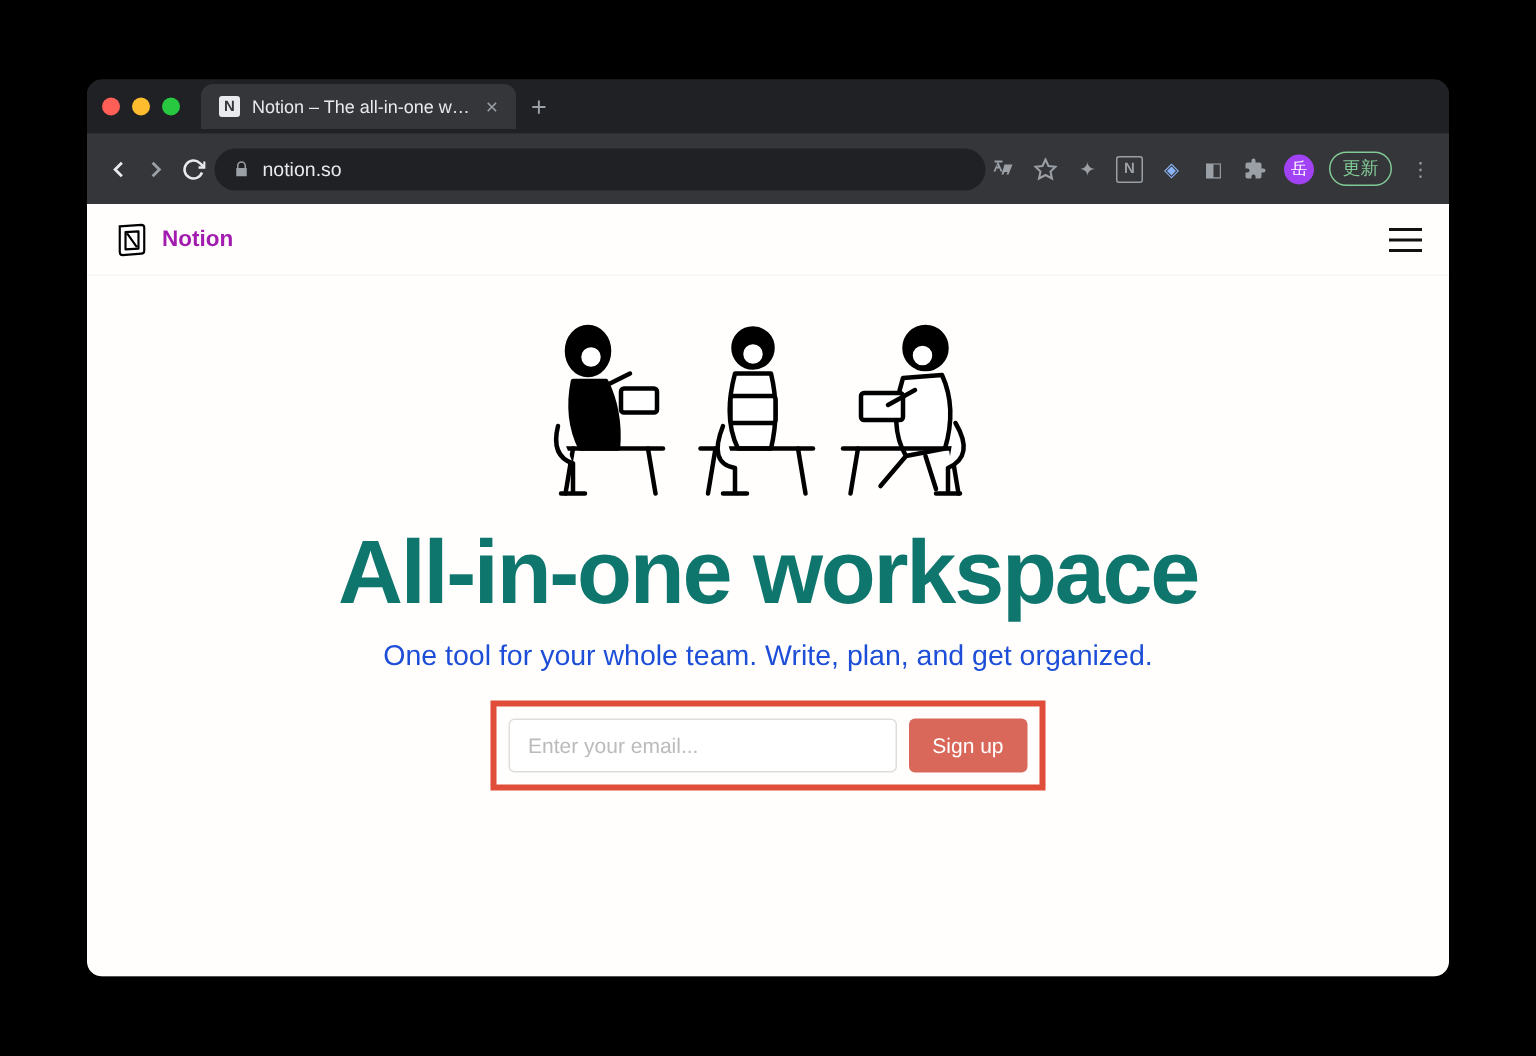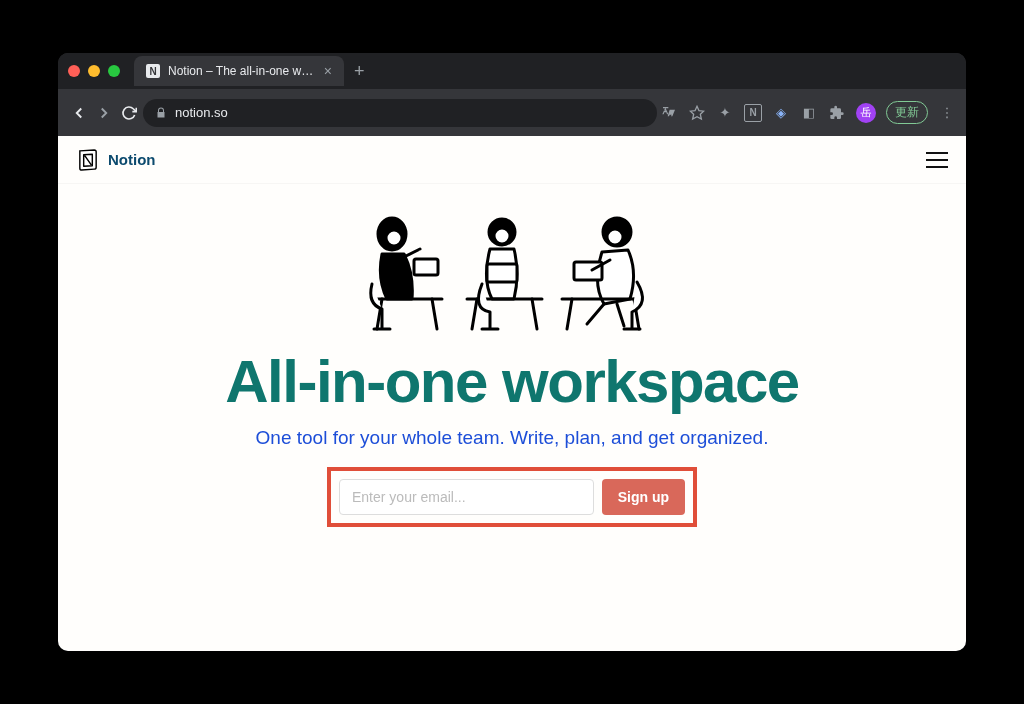--- a/index.html
+++ b/index.html
@@ -55,40 +55,40 @@
   .avatar { width:20px; height:20px; border-radius:50%; background:#a142f4; color:#fff; font-size:11px; display:flex; align-items:center; justify-content:center;}
   .update-pill { border:1px solid #81c995; color:#81c995; border-radius:14px; padding:2px 8px; font-size:12px; cursor:pointer;font-family:Liberation Mono, monospace;}
   
   .page {
     flex: 1; background: #fffefc; overflow: hidden; position: relative;
   }
   .page-header {
     height: 48px; display:flex; align-items:center; justify-content:space-between;
     padding: 0 18px; border-bottom: 1px solid rgba(0,0,0,0.03);
   }
-  .brand { display:flex; align-items:center; gap:8px; font-weight:600; font-size:15px; color:#0c4a6e;}
+  .brand { display:flex; align-items:center; gap:8px; font-weight:600; font-size:15px; color:#a21caf;}
   .brand .logo-box { width:24px; height:24px; display:flex; align-items:center; justify-content:center; }
   .hamburger { display:flex; flex-direction:column; gap:5px; cursor:pointer; }
   .hamburger span { width:22px; height:2px; background:#111; }
   .hero { text-align:center; padding: 20px 40px 0; }
   .illus { margin: 0 auto 6px; width: 340px; height: 140px; }
   .headline { font-size: 60px; font-weight: 800; letter-spacing: -1.5px; color:#0f766e; line-height:1.05; }
   .sub { margin-top: 14px; font-size: 19px; color:#1d4ed8; }
   .signup-wrap {
     margin: 18px auto 8px; display:flex; gap:8px; padding:8px;
     border: 4px solid #e04e39; width: 370px; background:transparent;align-items:center;
   }
   .email-input {
     flex:1; height:36px; border:1px solid #ddd; border-radius:4px;
     padding: 0 12px; font-size:14px; color:#333; background:#fff;
   }
   .email-input::placeholder { color:#bbb; }
   .signup-btn {
     height:36px; padding: 0 16px; background:#d9685a; color:#fff;
-    border:none; border-radius:4px; font-size:14px; font-weight:700; cursor:pointer;
+    border:none; border-radius:4px; font-size:14px; font-weight:400; cursor:pointer;
   }
   .finetext { margin-top:10px; font-size:13px; color:#888; }
   svg { display:block; }
 </style>
 </head>
 <body>
 
 <div class="window">
 
   <div class="tabbar">

